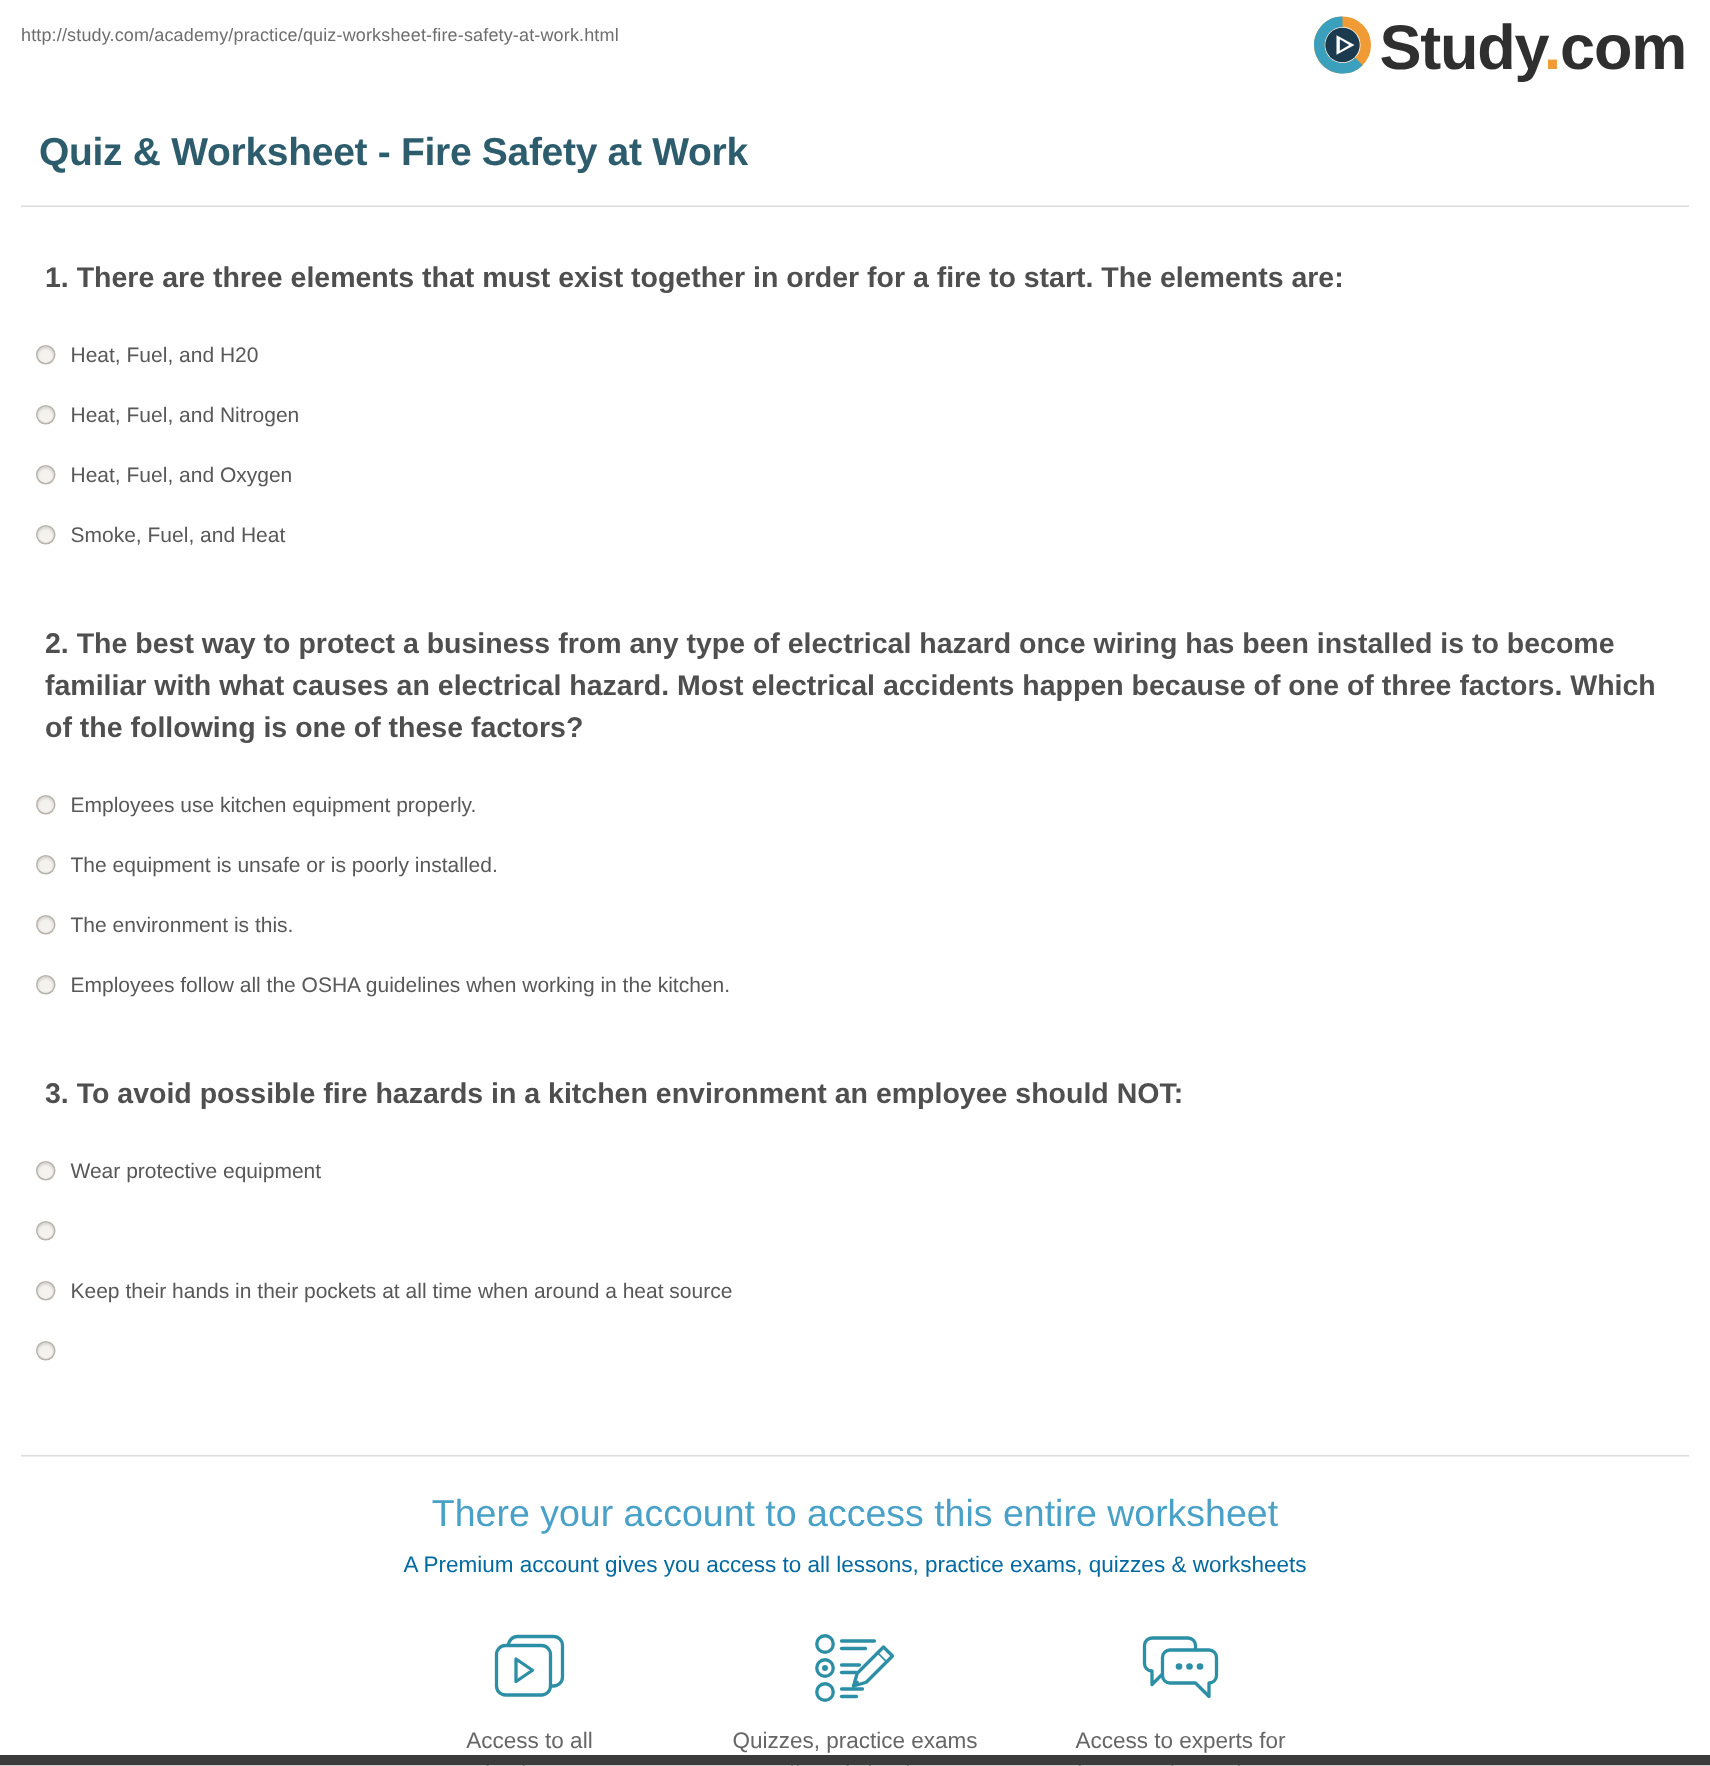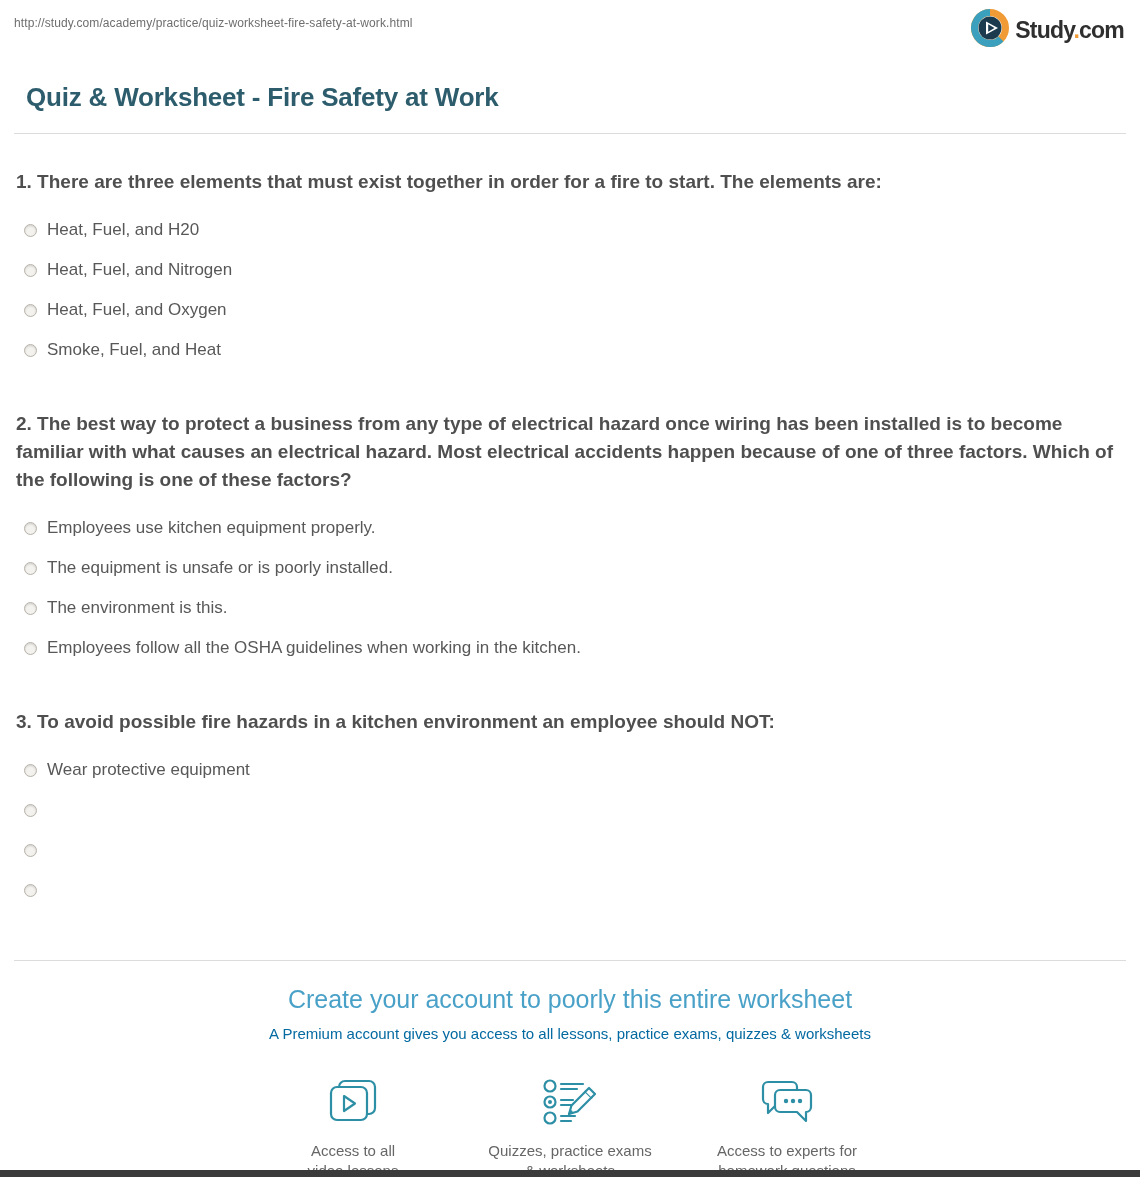--- a/index.html
+++ b/index.html
@@ -22,21 +22,21 @@
     padding: 8px 16px 0 14px;
   }
   .url-text {
     font-size: 12px;
     color: #6e6e6e;
     padding-top: 8px;
     letter-spacing: 0.1px;
   }
   .logo { display: flex; align-items: center; gap: 5px; cursor: pointer; }
   .logo-text {
-    font-size: 23px;
+    font-size: 42px;
     font-weight: 700;
     color: #2f2f2f;
     letter-spacing: -0.8px;
   }
   .logo-text .dot { color: #f09b35; }
 
   
   .page-title {
     margin: 30px 14px 20px 26px;
     font-size: 26px;
@@ -51,41 +51,41 @@
   }
 
   
   .quiz { padding: 0 14px; }
   .question { margin-top: 34px; }
   .q-text {
     font-size: 19px;
     font-weight: 700;
     color: #4f4f4f;
     line-height: 28px;
-    margin: 2px;
+    margin: 16px;
   }
   .options { margin-top: 14px; }
   .option {
     display: flex;
     align-items: center;
     height: 40px;
     padding-left: 10px;
     cursor: pointer;
   }
   .radio {
     width: 13px;
     height: 13px;
     border-radius: 50%;
     border: 1px solid #b7b3aa;
     background: #f4f2ee;
     box-shadow: inset 0 1px 2px rgba(0,0,0,0.15);
     margin-right: 10px;
     flex: 0 0 13px;
   }
-  .option-label { font-size: 17px; color: #585858; }
+  .option-label { font-size: 14px; color: #585858; }
 
   
   .cta-divider { margin-top: 50px; }
   .cta-heading {
     text-align: center;
     font-size: 25px;
     font-weight: 400;
     color: #4aa1c8;
     margin: 24px 0 0 0;
   }
@@ -192,32 +192,33 @@
     <div class="options">
       <div class="option">
         <span class="radio"></span>
         <span class="option-label">Wear protective equipment</span>
       </div>
       <div class="option">
         <span class="radio"></span>
       </div>
       <div class="option">
         <span class="radio"></span>
+        <span class="option-label">Keep their hands in their pockets at all time when around a heat source</span>
       </div>
       <div class="option">
         <span class="radio"></span>
       </div>
     </div>
   </div>
 
 </div>
 
 <hr class="divider cta-divider">
 
-<h2 class="cta-heading">Create your account to poorly this entire worksheet</h2>
+<h2 class="cta-heading">There your account to access this entire worksheet</h2>
 <div class="cta-sub">A Premium account gives you access to all lessons, practice exams, quizzes &amp; worksheets</div>
 
 <div class="features">
 
   <div class="feature">
     <div class="feature-icon">
       <svg width="54" height="50" viewBox="0 0 54 50">
         <rect x="13" y="3" width="36" height="33" rx="6"></rect>
         <rect x="5" y="9" width="36" height="33" rx="6" fill="#ffffff"></rect>
         <path d="M18 18 L29 25.5 L18 33 Z"></path>

